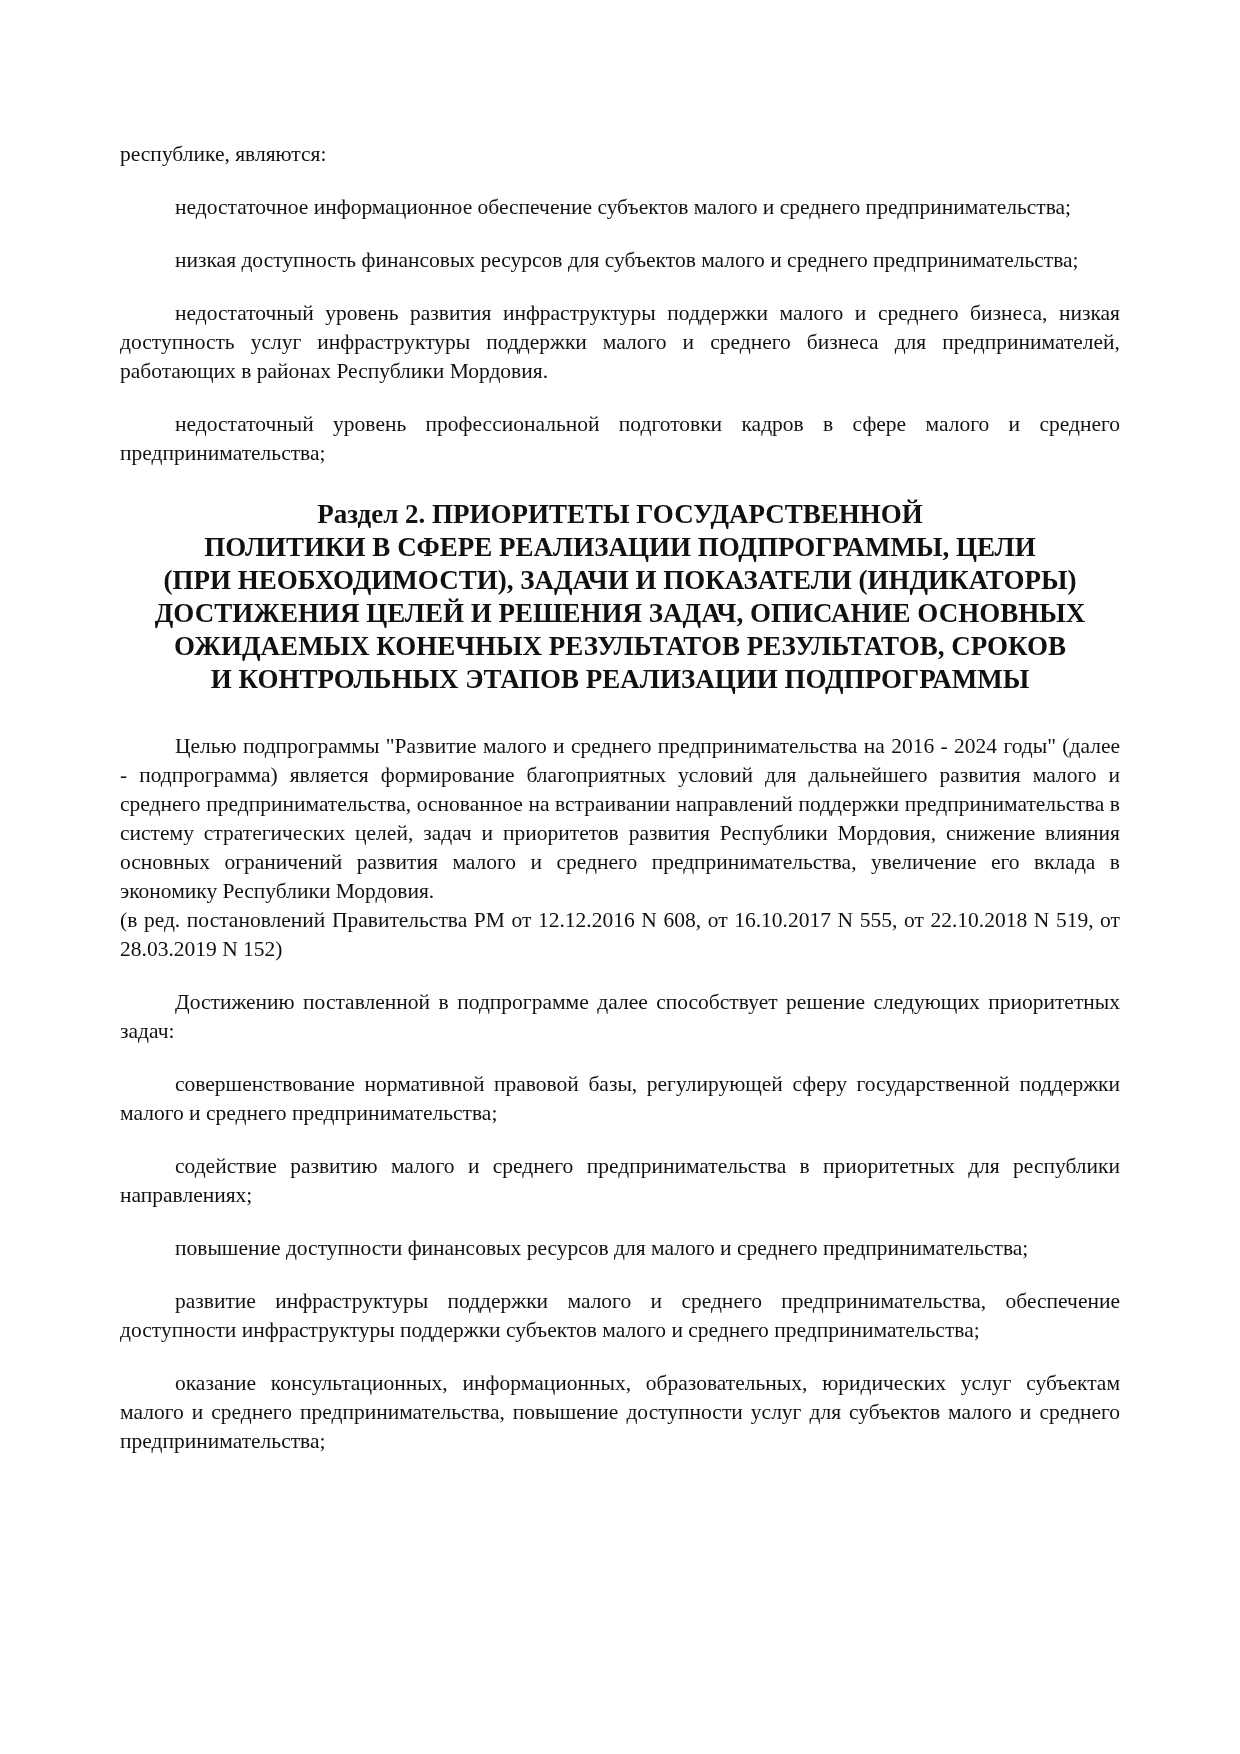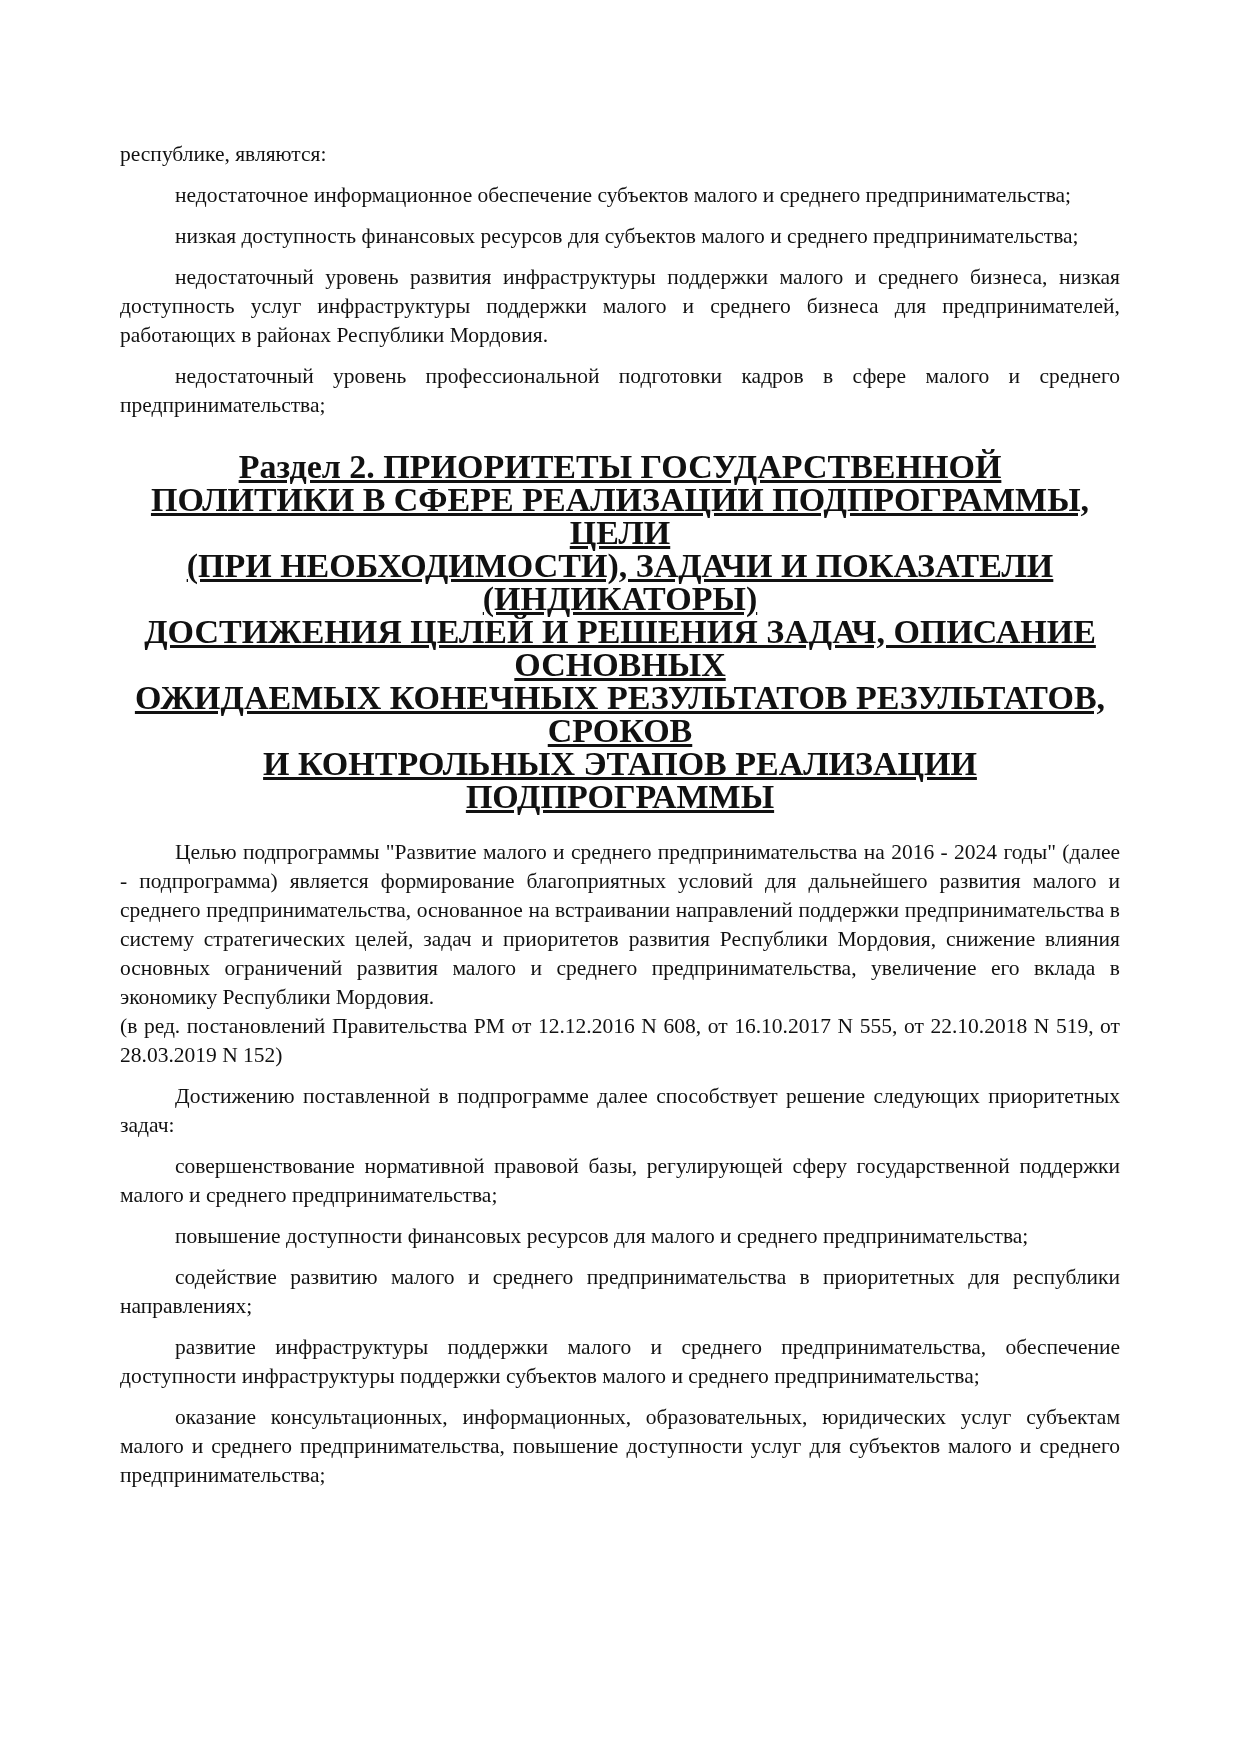--- a/index.html
+++ b/index.html
@@ -4,24 +4,24 @@
   <style>
     html, body { margin: 0; padding: 0; background: #ffffff; }
     body { width: 1240px; height: 1754px; position: relative; overflow: hidden; }
     .page {
       position: absolute; left: 120px; top: 140px; width: 1000px;
       font-family: "Liberation Serif", "DejaVu Serif", serif;
       font-size: 21.5px; line-height: 29px; color: #111111;
     }
     p { margin: 0; text-align: justify; }
     .indent { text-indent: 55px; }
-    .gap { margin-top: 12px; }
+    .gap { margin-top: 24px; }
     .heading {
-      margin-top: 30px; margin-bottom: 25px; text-align: center;
-      font-weight: bold; font-size: 34px; line-height: 33px; text-decoration: underline;
+      margin-top: 30px; margin-bottom: 36px; text-align: center;
+      font-weight: bold; font-size: 27px; line-height: 33px;
     }
     .heading span { display: block; }
   </style>
 </head>
 <body>
 
 <div class="page">
   <p>республике, являются:</p>
 
   <p class="indent gap">недостаточное информационное обеспечение субъектов малого и среднего предпринимательства;</p>
@@ -37,17 +37,17 @@
     <span>ОЖИДАЕМЫХ КОНЕЧНЫХ РЕЗУЛЬТАТОВ РЕЗУЛЬТАТОВ, СРОКОВ</span>
     <span>И КОНТРОЛЬНЫХ ЭТАПОВ РЕАЛИЗАЦИИ ПОДПРОГРАММЫ</span>
   </div>
 
   <p class="indent">Целью подпрограммы "Развитие малого и среднего предпринимательства на 2016 - 2024 годы" (далее - подпрограмма) является формирование благоприятных условий для дальнейшего развития малого и среднего предпринимательства, основанное на встраивании направлений поддержки предпринимательства в систему стратегических целей, задач и приоритетов развития Республики Мордовия, снижение влияния основных ограничений развития малого и среднего предпринимательства, увеличение его вклада в экономику Республики Мордовия.</p>
   <p>(в ред. постановлений Правительства РМ от 12.12.2016 N 608, от 16.10.2017 N 555, от 22.10.2018 N 519, от 28.03.2019 N 152)</p>
 
   <p class="indent gap">Достижению поставленной в подпрограмме далее способствует решение следующих приоритетных задач:</p>
 
   <p class="indent gap">совершенствование нормативной правовой базы, регулирующей сферу государственной поддержки малого и среднего предпринимательства;</p>
+  <p class="indent gap">содействие развитию малого и среднего предпринимательства в приоритетных для республики направлениях;</p>
   <p class="indent gap">повышение доступности финансовых ресурсов для малого и среднего предпринимательства;</p>
-  <p class="indent gap">содействие развитию малого и среднего предпринимательства в приоритетных для республики направлениях;</p>
   <p class="indent gap">развитие инфраструктуры поддержки малого и среднего предпринимательства, обеспечение доступности инфраструктуры поддержки субъектов малого и среднего предпринимательства;</p>
   <p class="indent gap">оказание консультационных, информационных, образовательных, юридических услуг субъектам малого и среднего предпринимательства, повышение доступности услуг для субъектов малого и среднего предпринимательства;</p>
 </div>
 
 </body></html>

